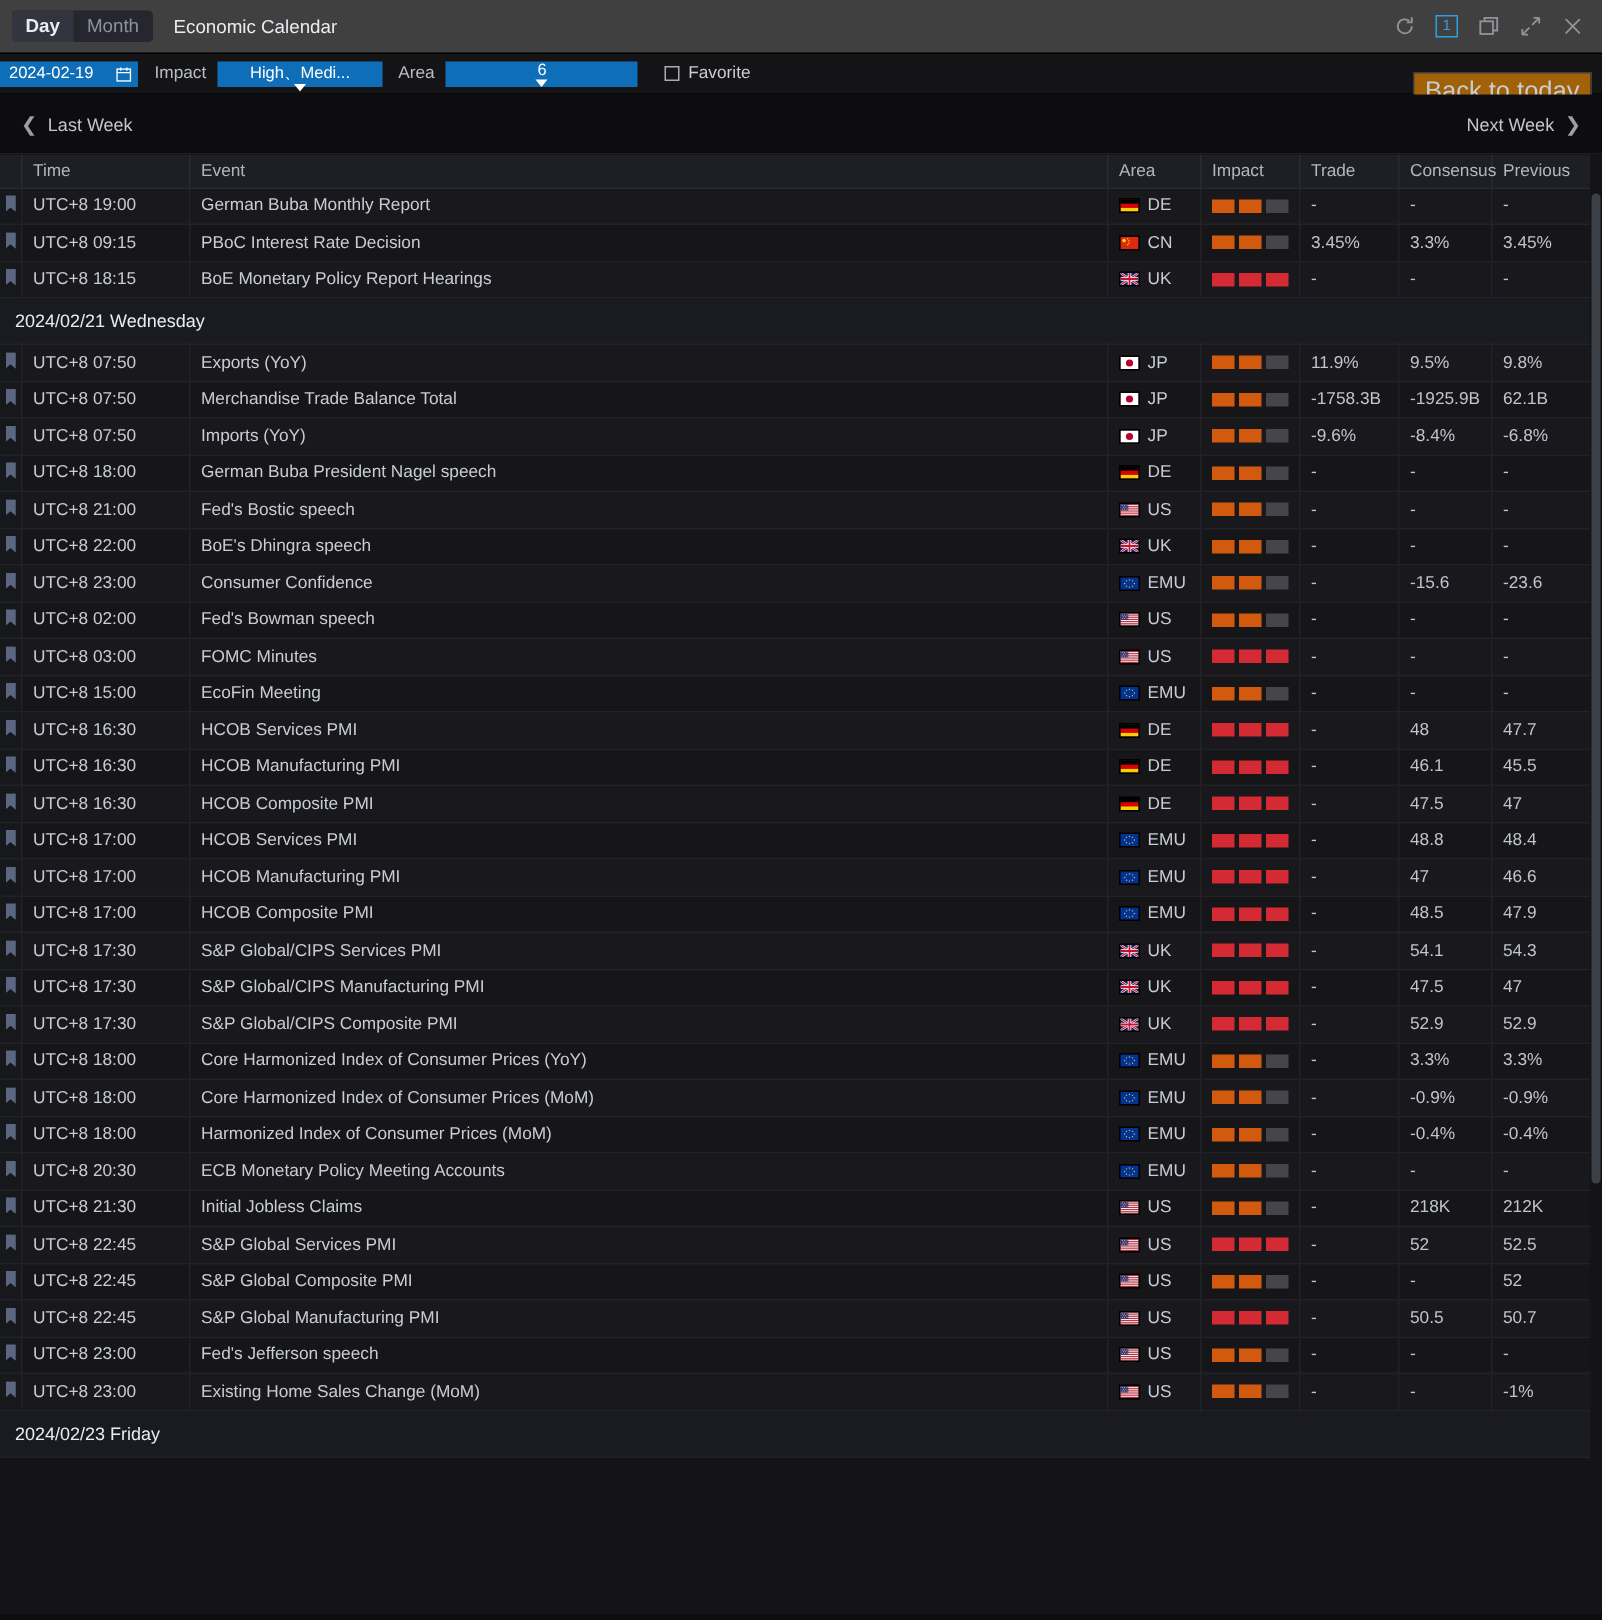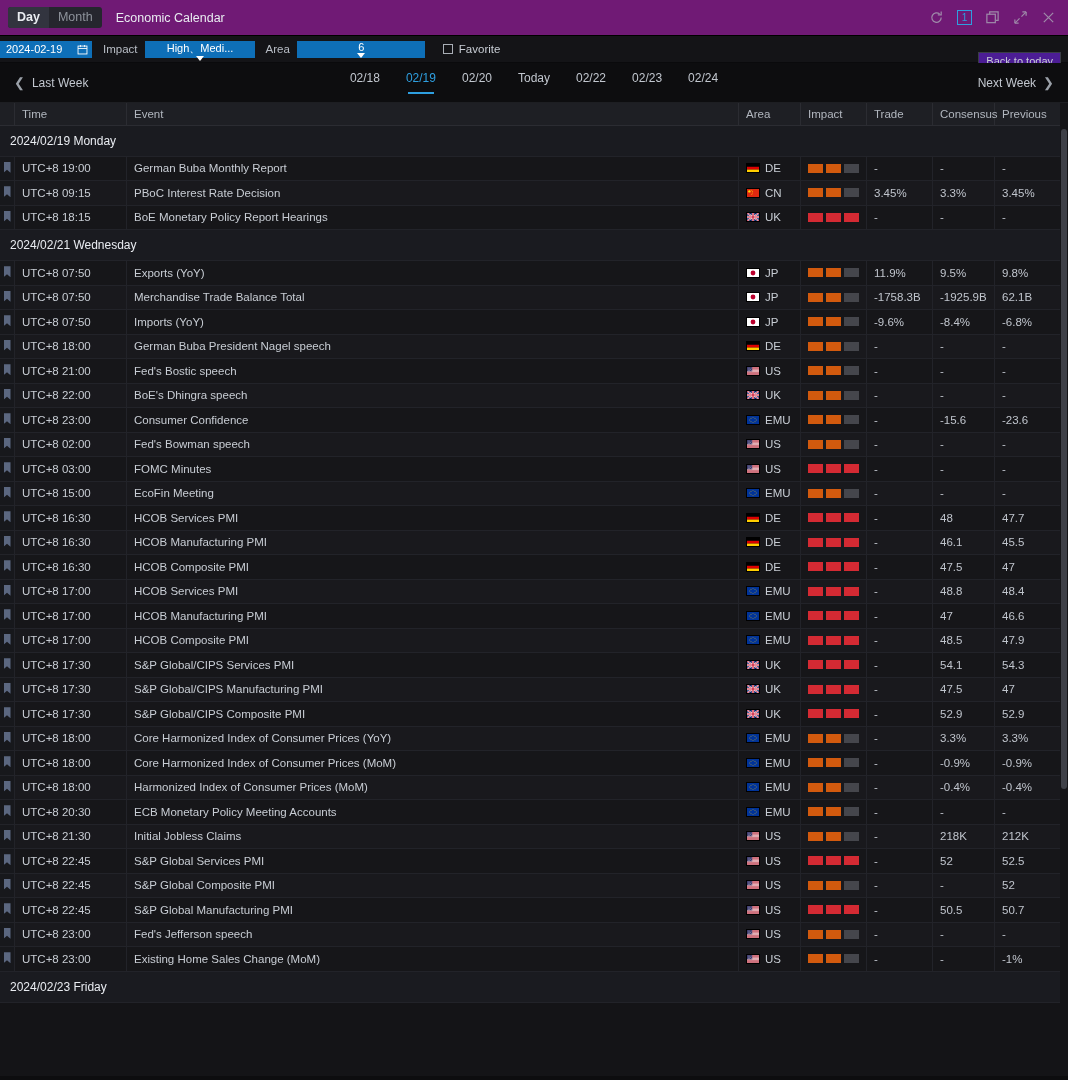--- a/index.html
+++ b/index.html
@@ -6,21 +6,21 @@
   html, body {
     width: 1068px; height: 1080px;
     background: #0d0d0f;
     font-family: "Liberation Sans", sans-serif;
     color: #c8cdd4;
     overflow: hidden;
   }
 
   
   .titlebar {
-    height: 36px; background: #701a75;
+    height: 36px; background: #404040;
     display: flex; align-items: center;
     padding: 0 6px 0 8px;
     border-bottom: 1px solid #000;
   }
   .modeswitch {
     display: flex; background: #25262e;
     border-radius: 3px; overflow: hidden; height: 21px;
   }
   .modeswitch > div {
     padding: 0 9px; font-size: 12.5px; line-height: 21px;
@@ -53,22 +53,22 @@
     display: flex; align-items: center; justify-content: space-between;
     padding: 0 4px 0 5px; font-size: 11px; cursor: pointer; flex-direction: column;
   }
   .selbox.impact { width: 110px; }
   .selbox.area { width: 128px; }
   .caret { width: 0; height: 0; border-left: 4px solid transparent; border-right: 4px solid transparent; border-top: 5px solid #fff; }
   .favwrap { display: flex; align-items: center; gap: 6px; margin-left: 18px; cursor: pointer; }
   .cbox { width: 10px; height: 10px; border: 1px solid #a9aeb6; background: transparent; }
   .btn-today {
     margin-left: auto; margin-right: 7px;
-    border: 1px solid #3a3d46; background: #4c1d95; color: #c8cdd4;
-    font-size: 11px; padding: 2px 7px; cursor: pointer; margin-top: 24px;
+    border: 1px solid #3a3d46; background: #a16207; color: #c8cdd4;
+    font-size: 17px; padding: 2px 7px; cursor: pointer; margin-top: 24px;
   }
 
   
   .weeknav {
     height: 40px; background: #0d0d0f; display: flex; align-items: center;
     padding: 0 14px; font-size: 12px; border-bottom: 1px solid #1d1e22;
     position: relative;
   }
   .wn-side { display: flex; align-items: center; gap: 7px; color: #c2c7cf; cursor: pointer; }
   .wn-days { position: absolute; left: 0; right: 0; display: flex; justify-content: center; gap: 26px; }
@@ -185,29 +185,20 @@
   </div>
 
   <button class="btn-today">Back to today</button>
 </div>
 
 <div class="weeknav">
   <div class="wn-side">
     <span class="chev">❮</span>
     <span>Last Week</span>
   </div>
-  <div class="wn-days">
-      <span class="wn-day">02/18</span>
-      <span class="wn-day active">02/19</span>
-      <span class="wn-day">02/20</span>
-      <span class="wn-day">Today</span>
-      <span class="wn-day">02/22</span>
-      <span class="wn-day">02/23</span>
-      <span class="wn-day">02/24</span>
-    </div>
   <div class="wn-side" style="margin-left:auto">
     <span>Next Week</span>
     <span class="chev">❯</span>
   </div>
 </div>
 
 <div class="tablewrap">
   <table>
     <thead>
       <tr>
@@ -215,23 +206,20 @@
         <th class="c-time">Time</th>
         <th class="c-event">Event</th>
         <th class="c-area">Area</th>
         <th class="c-impact">Impact</th>
         <th class="c-actual">Trade</th>
         <th class="c-cons">Consensus</th>
         <th class="c-prev">Previous</th>
       </tr>
     </thead>
     <tbody id="tbody">
-        <tr class="daygroup">
-          <td colspan="8">2024/02/19 Monday</td>
-        </tr>
         <tr class="evrow">
           <td class="mark"><span class="bookmark"></span></td>
           <td>UTC+8 19:00</td>
           <td>German Buba Monthly Report</td>
           <td>
             <div class="areacell">
               <svg class="flag" viewBox="0 0 30 20" preserveAspectRatio="none">
                 <rect width="30" height="7" y="0" fill="#000"></rect>
                 <rect width="30" height="7" y="7" fill="#D00"></rect>
                 <rect width="30" height="6" y="14" fill="#FFCE00"></rect>

